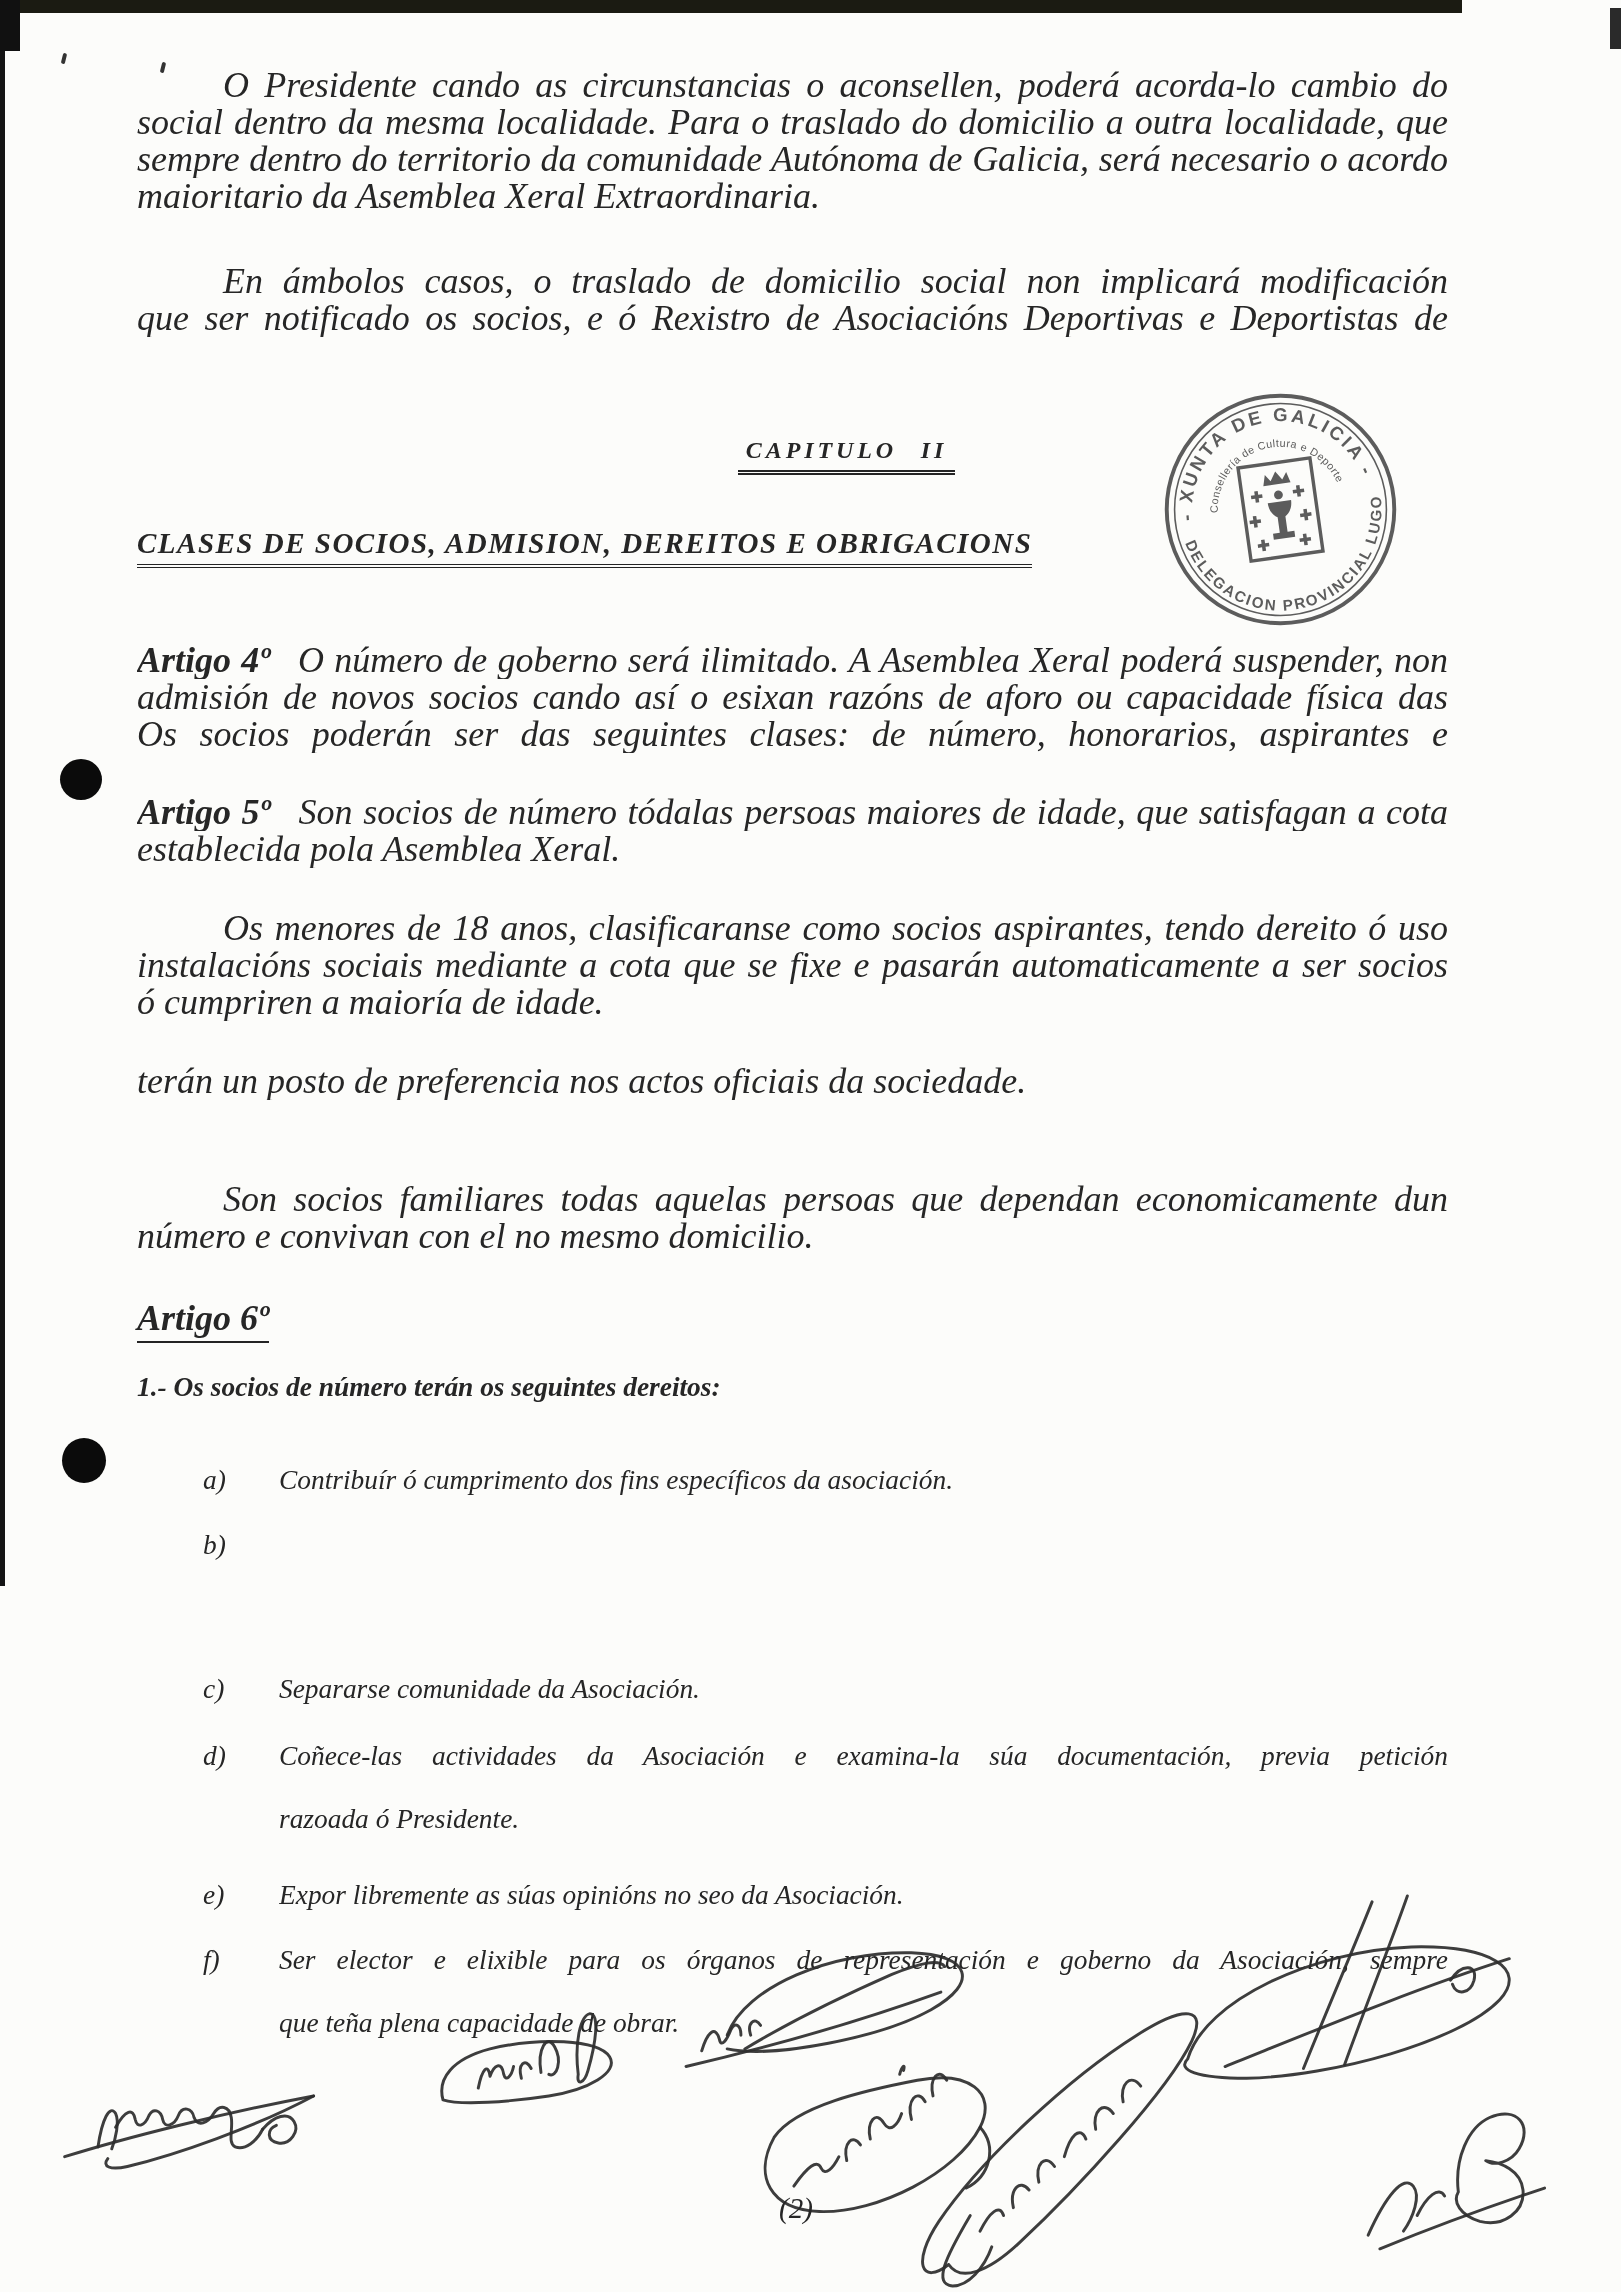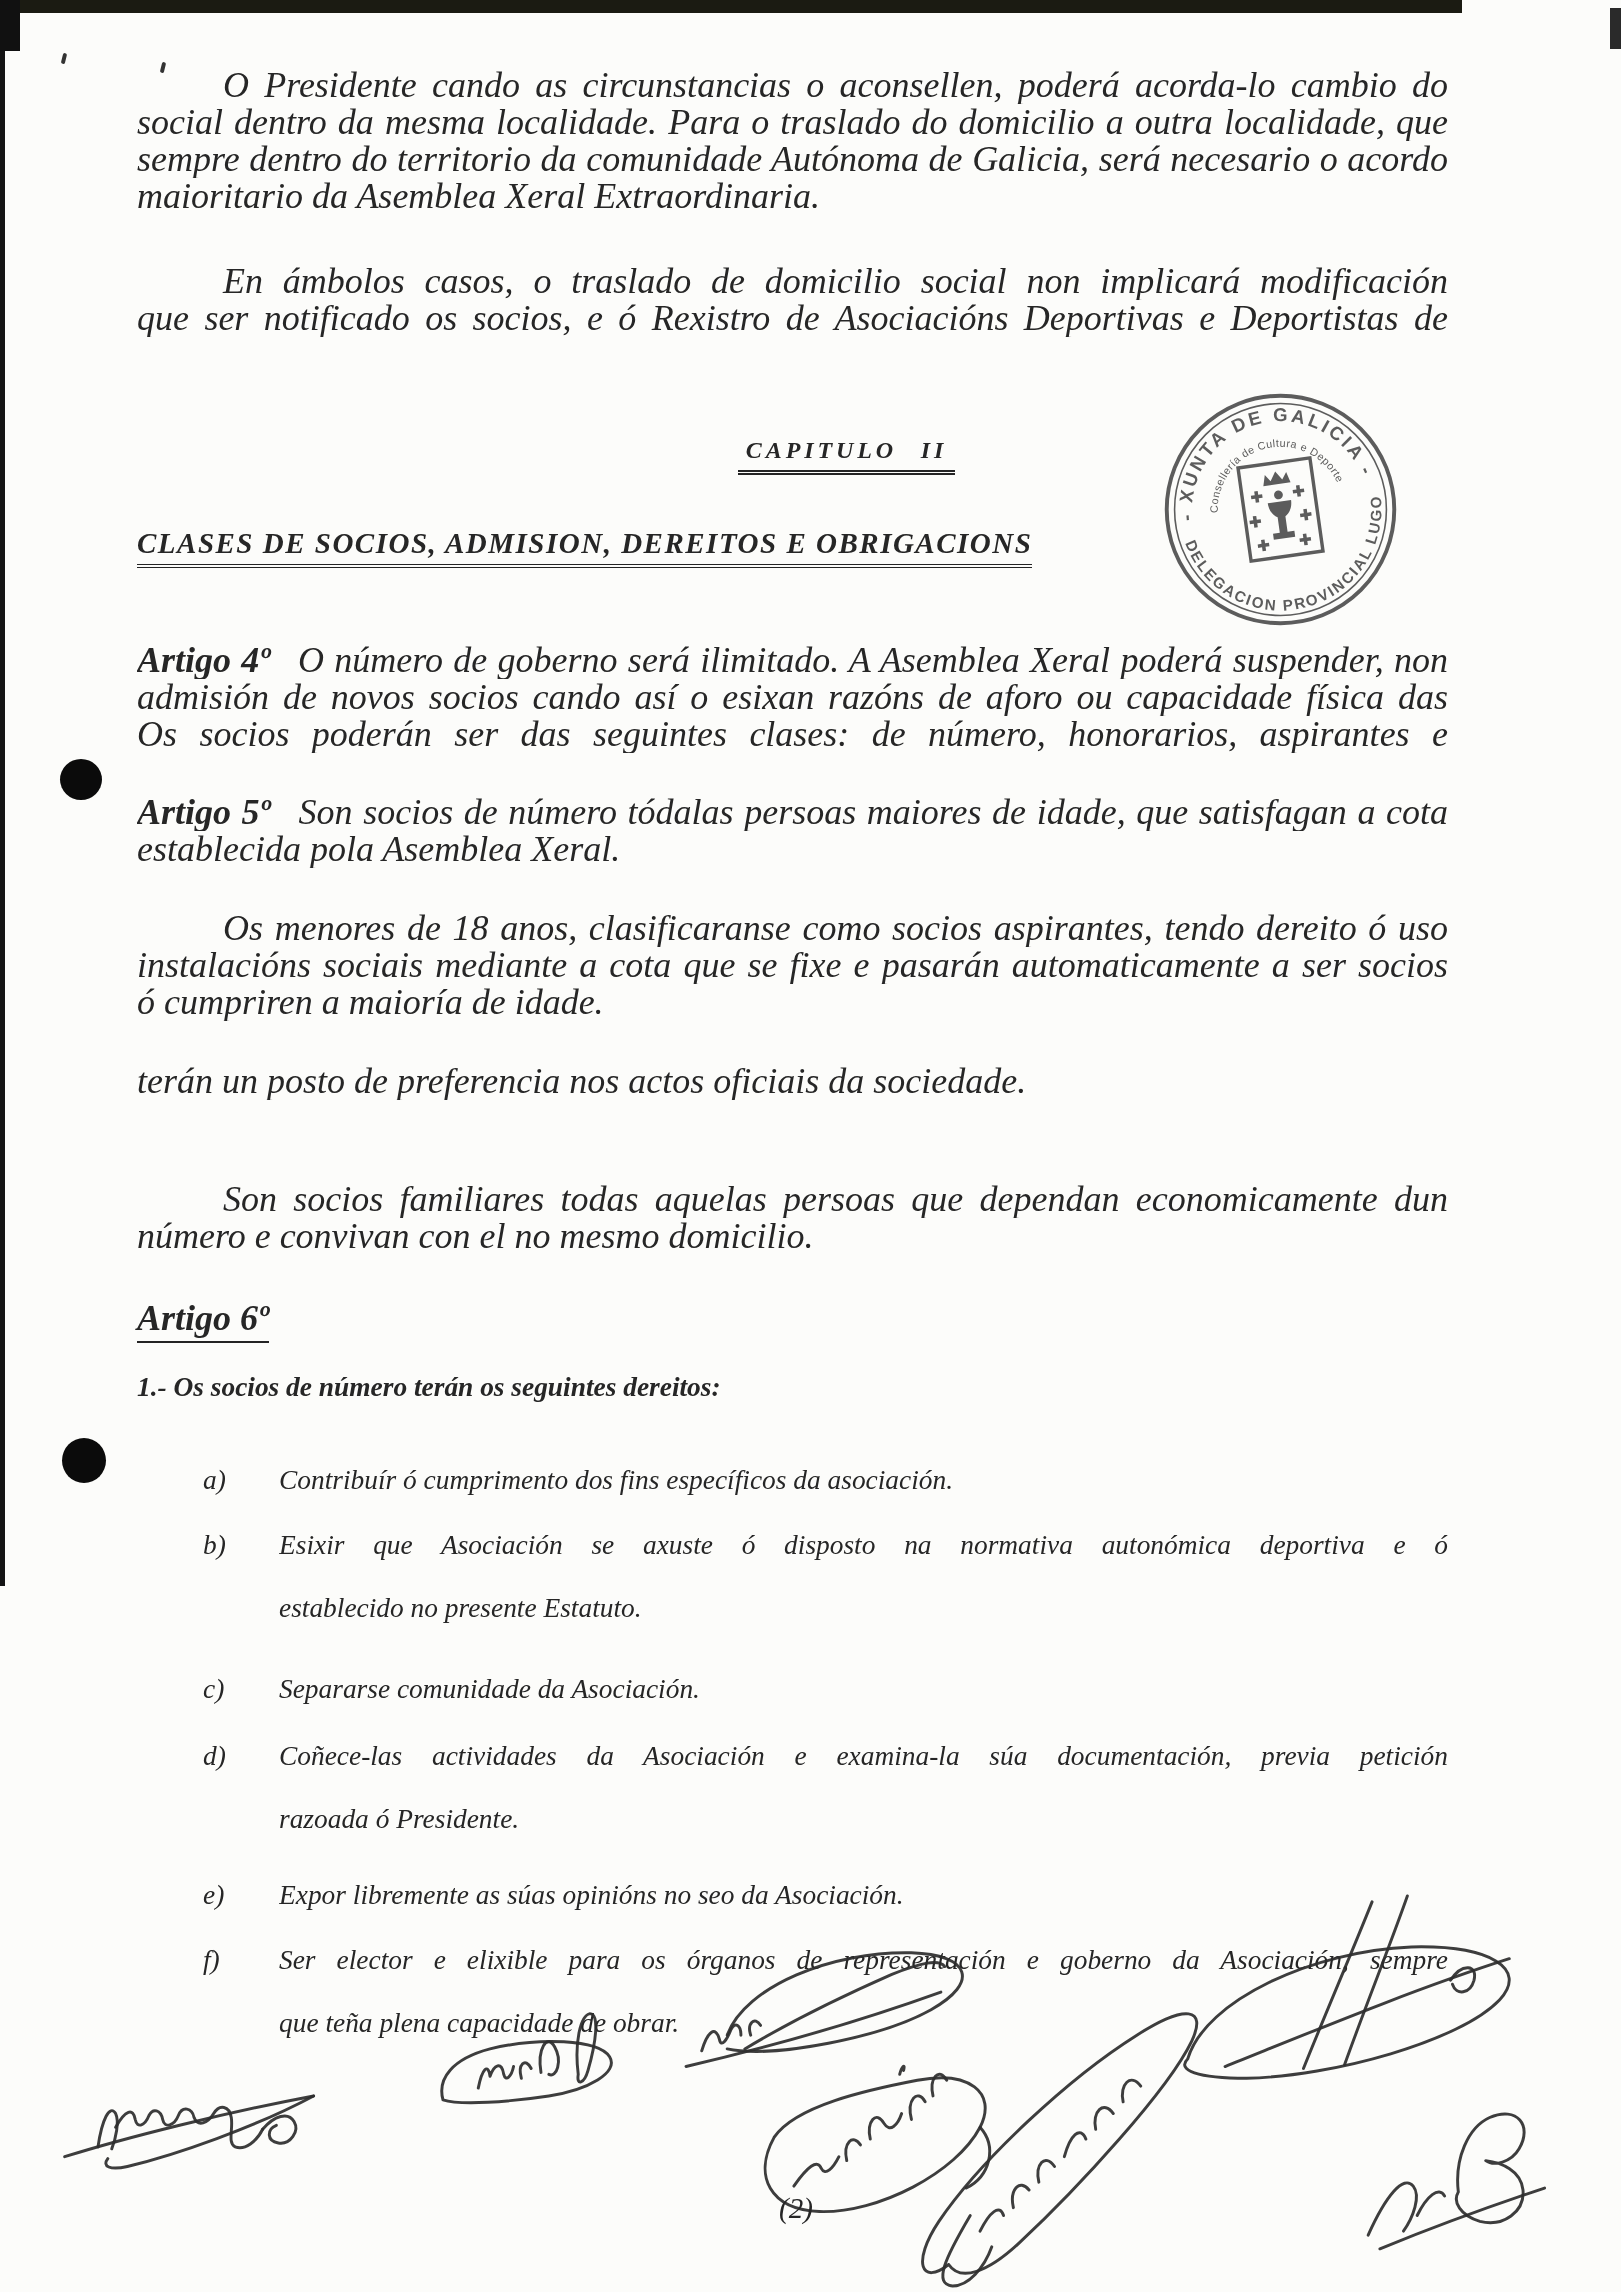--- a/index.html
+++ b/index.html
@@ -146,24 +146,20 @@
   <div class="intro">1.- Os socios de número terán os seguintes dereitos:</div>
 
   <div class="item" style="top:1449px">
     <span class="letter">a)</span>
     <div class="itext">
         <div class="ln last">Contribuír ó cumprimento dos fins específicos da asociación.</div>
       </div>
   </div>
   <div class="item" style="top:1514px">
     <span class="letter">b)</span>
-    <div class="itext">
-      <div class="ln j">Esixir que Asociación se axuste ó disposto na normativa autonómica deportiva e ó</div>
-      <div class="ln last">establecido no presente Estatuto.</div>
-    </div>
   </div>
   <div class="item" style="top:1658px">
     <span class="letter">c)</span>
     <div class="itext">
         <div class="ln last">Separarse comunidade da Asociación.</div>
       </div>
   </div>
   <div class="item" style="top:1725px">
     <span class="letter">d)</span>
     <div class="itext">

